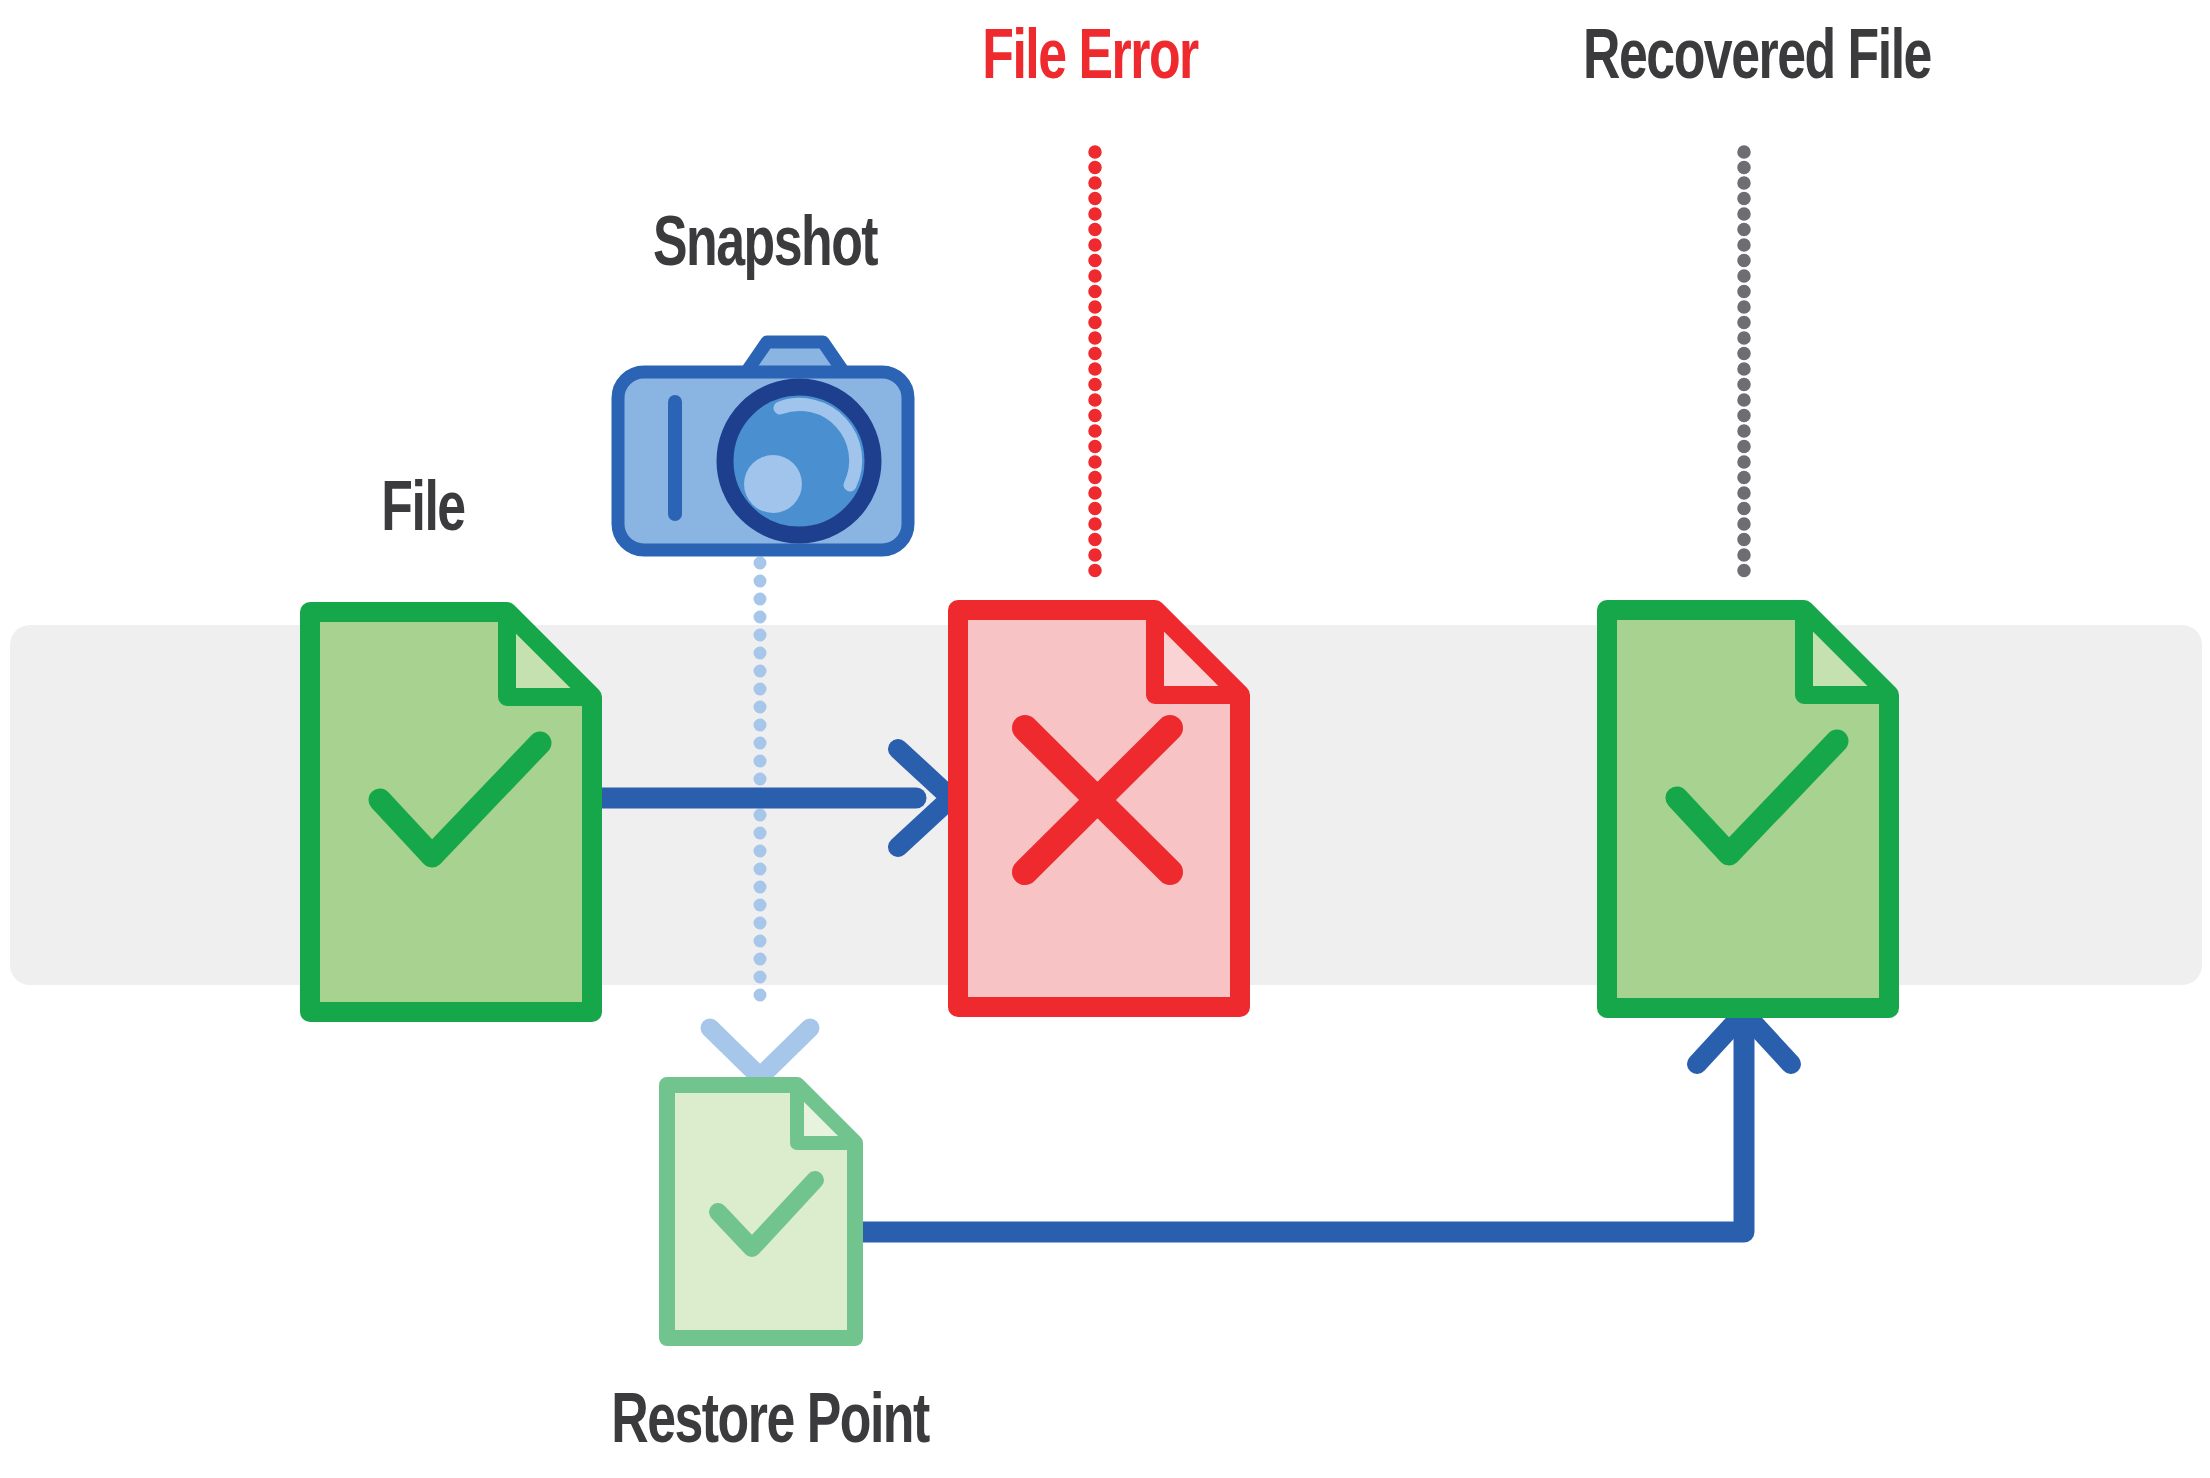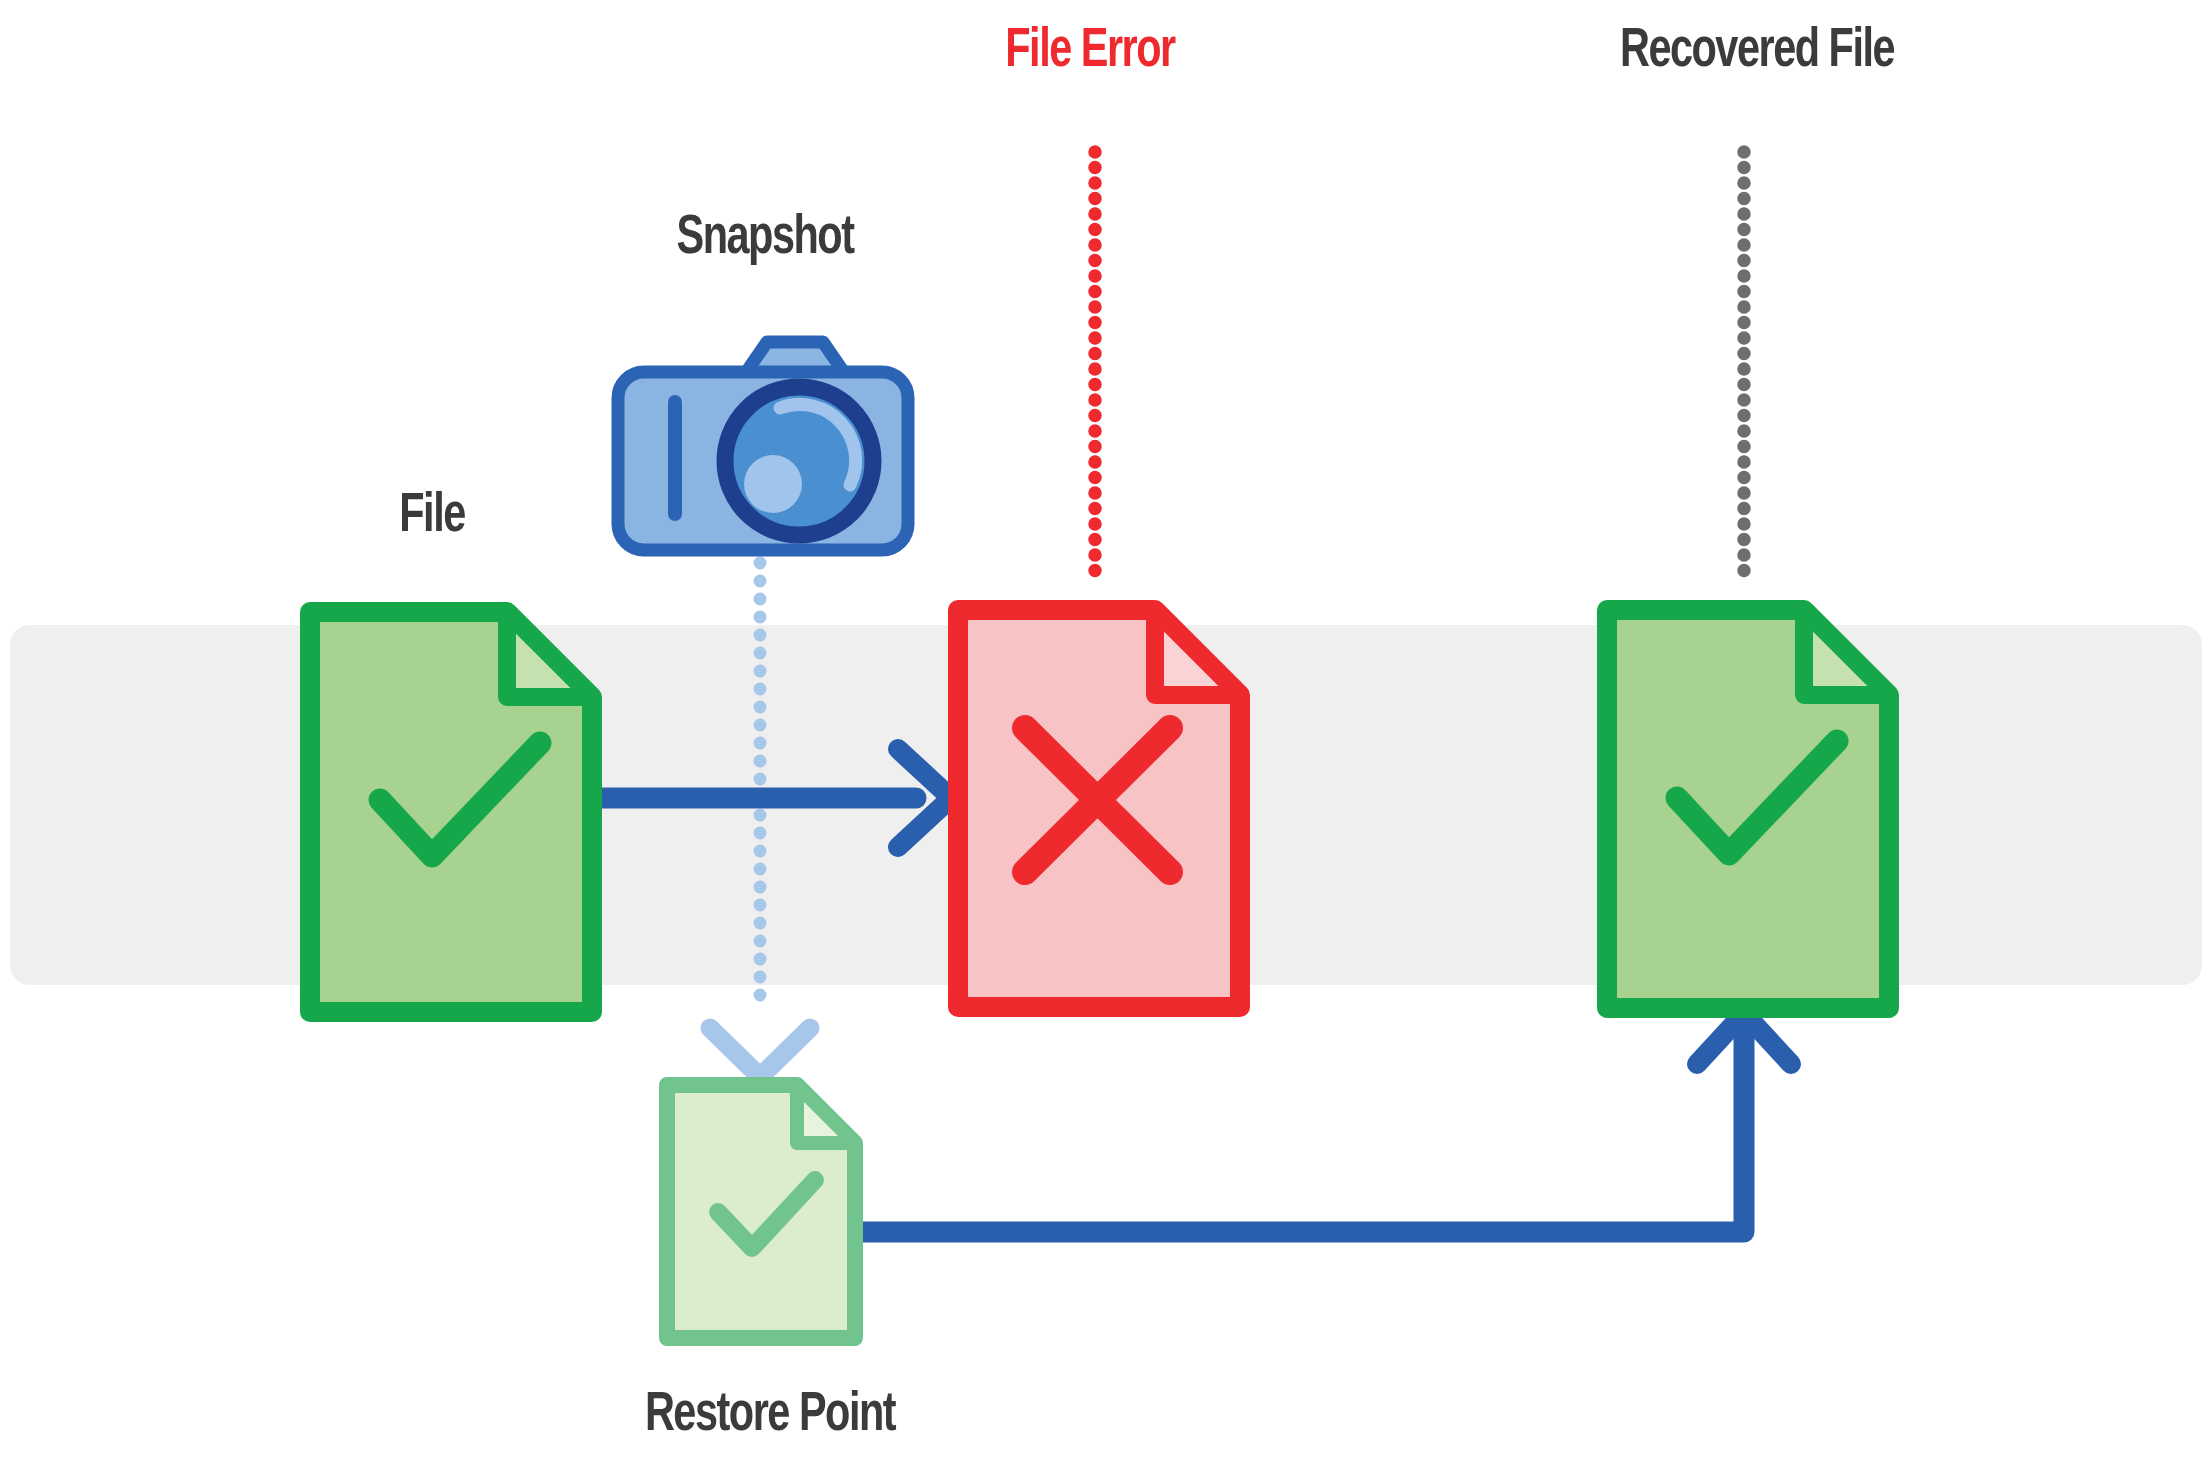--- a/index.html
+++ b/index.html
@@ -9,21 +9,21 @@
     height:1478px;
     background:#ffffff;
     overflow:hidden;
     font-family:"Liberation Sans",sans-serif;
   }
   .diagram-svg{position:absolute;left:0;top:0;}
   .label{
     position:absolute;
     transform:translateX(-50%);
     font-weight:bold;
-    font-size:56px;
+    font-size:70px;
     line-height:1;
     color:#3b3b3d;
     white-space:nowrap;
     letter-spacing:-2px;
   }
   .label>span{display:inline-block;transform:scaleX(0.74);transform-origin:center;}
   .label.red{color:#ee2a2e;}
 </style>
 </head>
 <body>
@@ -92,21 +92,21 @@
   </div>
 
   <div class="label" style="left:765px;top:206px;">
     <span>Snapshot</span>
   </div>
 
   <div class="label" style="left:1757px;top:19px;">
     <span>Recovered File</span>
   </div>
 
-  <div class="label" style="left:432px;top:471px;margin-top:13px;">
+  <div class="label" style="left:423px;top:471px;">
     <span>File</span>
   </div>
 
   <div class="label" style="left:770px;top:1383px;">
     <span>Restore Point</span>
   </div>
 
 </div>
 
 </body></html>

